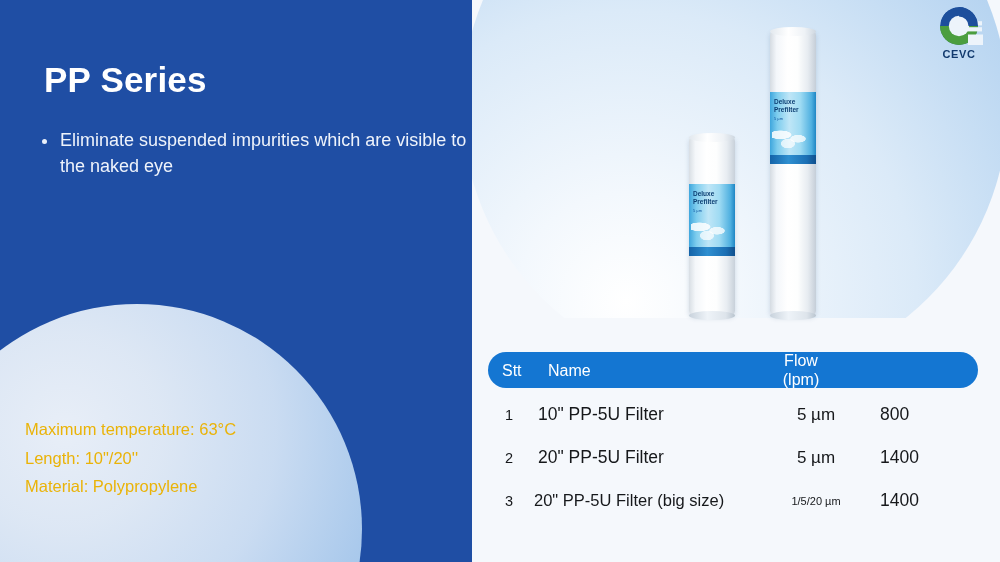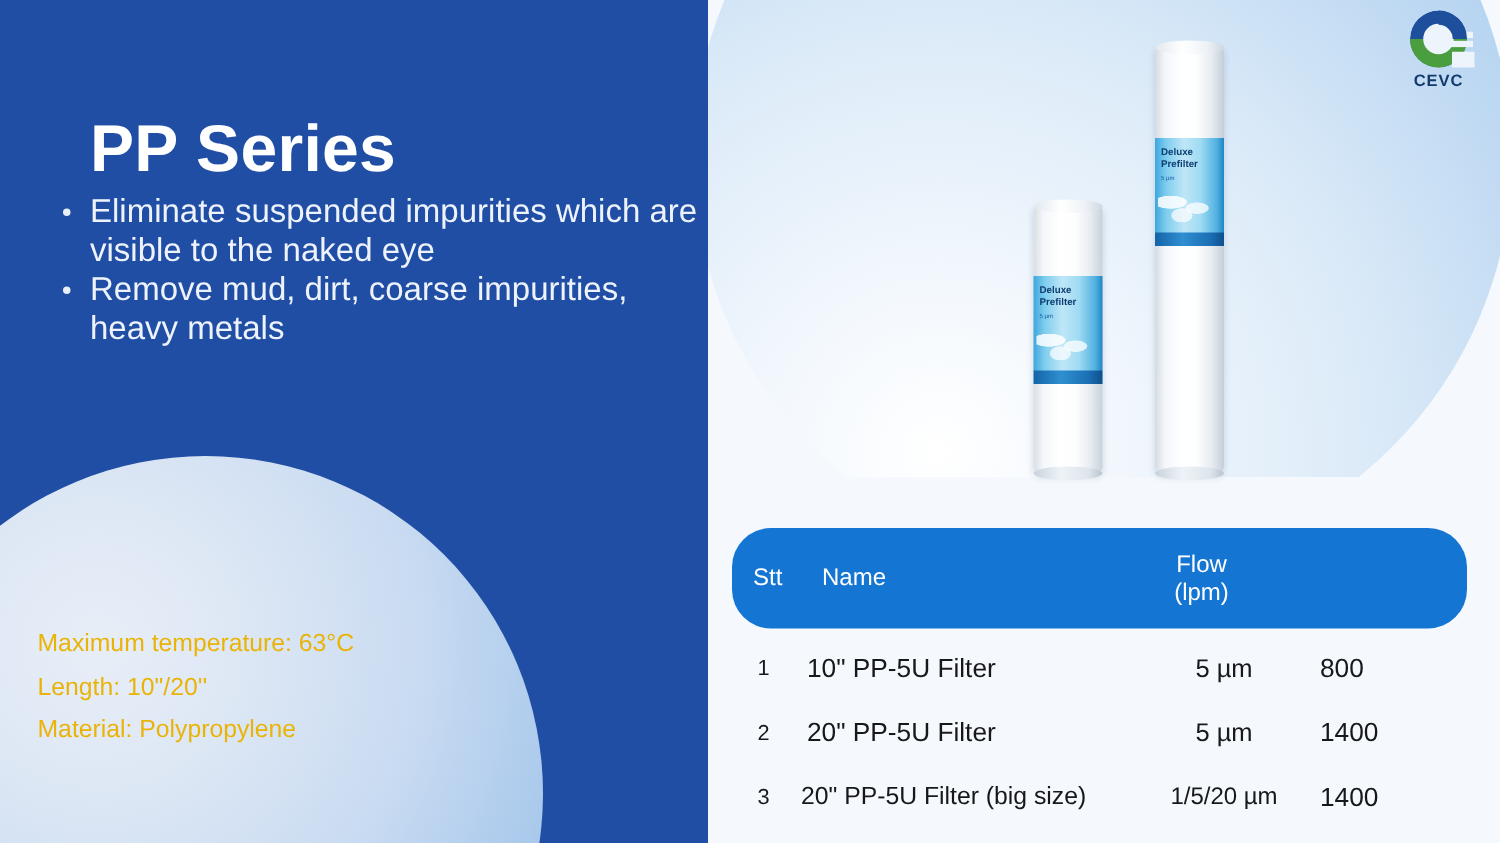--- a/index.html
+++ b/index.html
@@ -16,30 +16,30 @@
     background:#1f4ea4;overflow:hidden;
   }
   .left-circle{
     position:absolute;left:-88px;top:304px;width:450px;height:450px;
     border-radius:50%;
     background:radial-gradient(circle at 34% 28%, #eef3fa 0%, #e3ecf7 22%, #cfe0f4 48%, #aecdee 72%, #9cc3ea 88%, #8fbbe6 100%);
     opacity:.97;
   }
   .title{
     position:absolute;left:44px;top:62px;
-    color:#ffffff;font-size:44px;font-weight:bold;letter-spacing:.2px;
-    margin:16px;line-height:1;
+    color:#ffffff;font-size:35px;font-weight:bold;letter-spacing:.2px;
+    margin:0;line-height:1;
   }
   .bullets{
     position:absolute;left:32px;top:128px;width:412px;
     margin:0;padding:0 0 0 24px;list-style:none;
   }
   .bullets li{
     position:relative;
-    color:#eef3fb;font-size:22px;line-height:25.5px;
+    color:#eef3fb;font-size:18px;line-height:25.5px;
     margin:0 0 1px 0;padding-left:4px;
   }
   .bullets li::before{
     content:"";position:absolute;left:-14px;top:10.5px;
     width:5px;height:5px;border-radius:50%;background:#e9f0fa;
   }
   .specs{
     position:absolute;left:25px;top:415px;width:330px;
     color:#eab308;font-size:16.5px;line-height:28.5px;
   }
@@ -120,54 +120,53 @@
   }
   .label-foot{
     position:absolute;left:0;bottom:0;width:46px;height:9px;
     background:linear-gradient(to right,#1463a8,#2f8fd0 40%,#1b6fb4 80%,#0f4f8d);
   }
 
   
   .table{position:absolute;left:488px;top:352px;width:490px;}
   .thead{
     display:flex;align-items:center;
-    background:#1476d2;border-radius:26px;height:67px;
+    background:#1476d2;border-radius:26px;height:36px;
     color:#ffffff;
   }
   .thead .th{font-size:16px;line-height:19px;text-align:center;}
   .row{display:flex;align-items:center;height:41px;color:#16181b;}
   .c-stt{width:42px;text-align:center;flex:0 0 42px;}
   .c-name{width:222px;flex:0 0 222px;}
   .c-mem{width:128px;flex:0 0 128px;text-align:center;}
   .c-flow{width:98px;flex:0 0 98px;text-align:left;}
   .thead .c-stt{text-align:left;padding-left:14px;box-sizing:border-box;}
   .thead .c-name{text-align:left;padding-left:18px;box-sizing:border-box;}
   .row .c-stt{font-size:14.5px;}
   .row .c-name{font-size:17.5px;padding-left:8px;box-sizing:border-box;}
   .row .c-mem{font-size:17px;}
   .row .c-flow{font-size:17.5px;}
   .row-1{margin-top:6px;}
   .row-2{margin-top:2px;}
   .row-3{margin-top:2px;}
   .row-3 .c-name{font-size:16.5px;padding-left:4px;}
-  .row-3 .c-mem{font-size:16px;}
+  .row-3 .c-mem{font-size:11px;}
 </style>
 </head>
 <body>
 
 <div class="slide">
 
   <div class="left-panel">
     <div class="left-circle"></div>
 
     <h1 class="title">PP Series</h1>
 
     <ul class="bullets">
       <li>Eliminate suspended impurities which are visible to the naked eye</li>
-      <li>Remove mud, dirt, coarse impurities, heavy metals</li>
     </ul>
 
     <div class="specs">
       <div>Maximum temperature: 63°C</div>
       <div>Length: 10"/20''</div>
       <div>Material: Polypropylene</div>
     </div>
   </div>
 
   <div class="right-panel">

